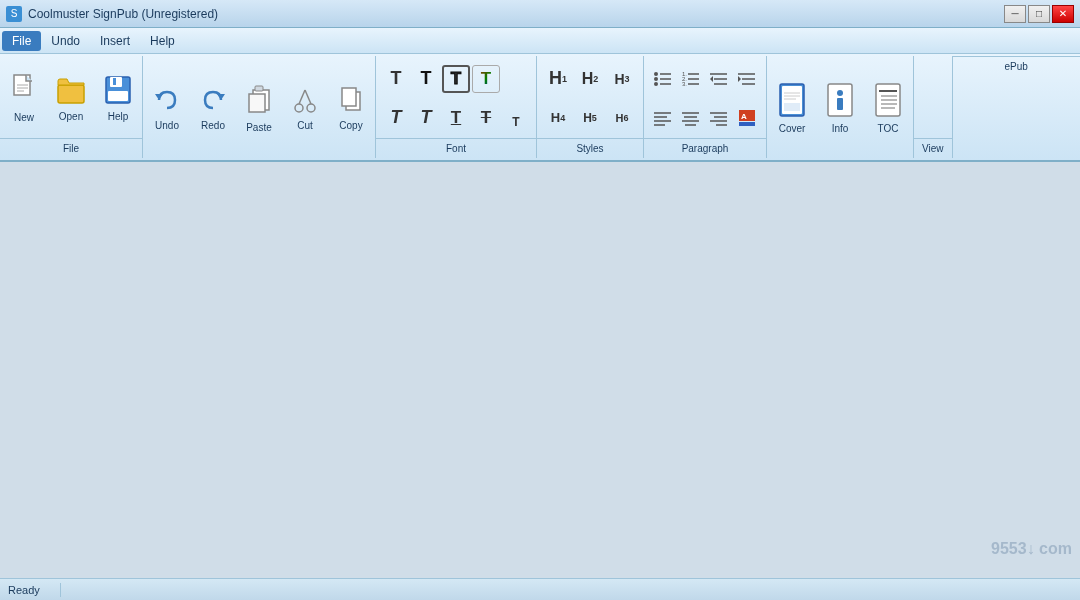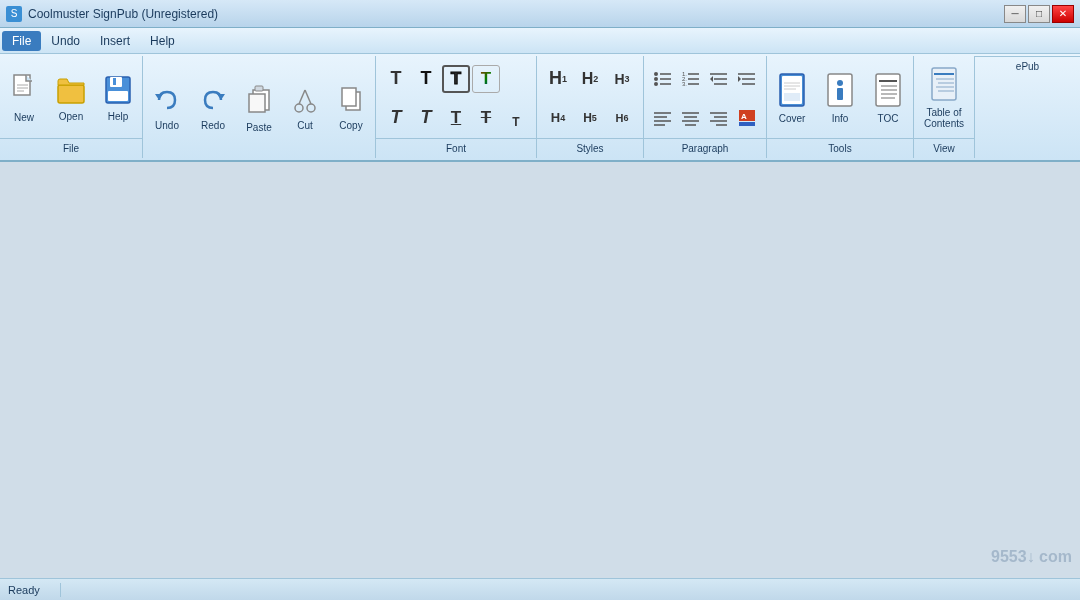--- a/index.html
+++ b/index.html
@@ -213,21 +213,21 @@
     #status-divider {
       width: 1px;
       height: 14px;
       background: #9fc4da;
       margin: 0 4px;
     }
 
     
     #watermark {
       position: absolute;
-      bottom: 12px;
+      bottom: 20px;
       right: 8px;
       font-size: 16px;
       color: rgba(100,130,160,0.4);
       font-weight: bold;
     }
   </style>
 </head>
 <body>
 
 <div id="title-bar">
@@ -488,40 +488,26 @@
             <line x1="6" y1="8" x2="24" y2="8" stroke="#555" stroke-width="2"></line>
             <line x1="8" y1="13" x2="24" y2="13" stroke="#888" stroke-width="1.2"></line>
             <line x1="8" y1="17" x2="24" y2="17" stroke="#888" stroke-width="1.2"></line>
             <line x1="8" y1="21" x2="24" y2="21" stroke="#888" stroke-width="1.2"></line>
             <line x1="8" y1="25" x2="22" y2="25" stroke="#888" stroke-width="1.2"></line>
           </svg>
         </div>
         <span class="btn-label">TOC</span>
       </div>
     </div>
-    <div class="ribbon-label">Tools</div>
   </div>
 
   <div class="ribbon-section">
     <div class="ribbon-buttons">
 
 
-      <div class="ribbon-btn" style="min-width:44px;">
-        <div class="btn-icon">
-          <svg width="30" height="34" viewBox="0 0 30 34">
-            <rect x="3" y="1" width="24" height="32" rx="2" fill="#e8f0f8" stroke="#88a8c8" stroke-width="1.5"></rect>
-            <line x1="5" y1="7" x2="25" y2="7" stroke="#3a7cbf" stroke-width="2"></line>
-            <line x1="7" y1="12" x2="25" y2="12" stroke="#88a8c8" stroke-width="1"></line>
-            <line x1="9" y1="16" x2="25" y2="16" stroke="#88a8c8" stroke-width="1"></line>
-            <line x1="7" y1="20" x2="25" y2="20" stroke="#88a8c8" stroke-width="1"></line>
-            <line x1="9" y1="24" x2="25" y2="24" stroke="#88a8c8" stroke-width="1"></line>
-          </svg>
-        </div>
-        <span class="btn-label">Table of<br>Contents</span>
-      </div>
     </div>
     <div class="ribbon-label">View</div>
   </div>
 
   <div class="ribbon-section" style="border-right:none; flex:1;">
     <div class="ribbon-label">ePub</div>
   </div>
 </div>
 
 <div id="main-content">

